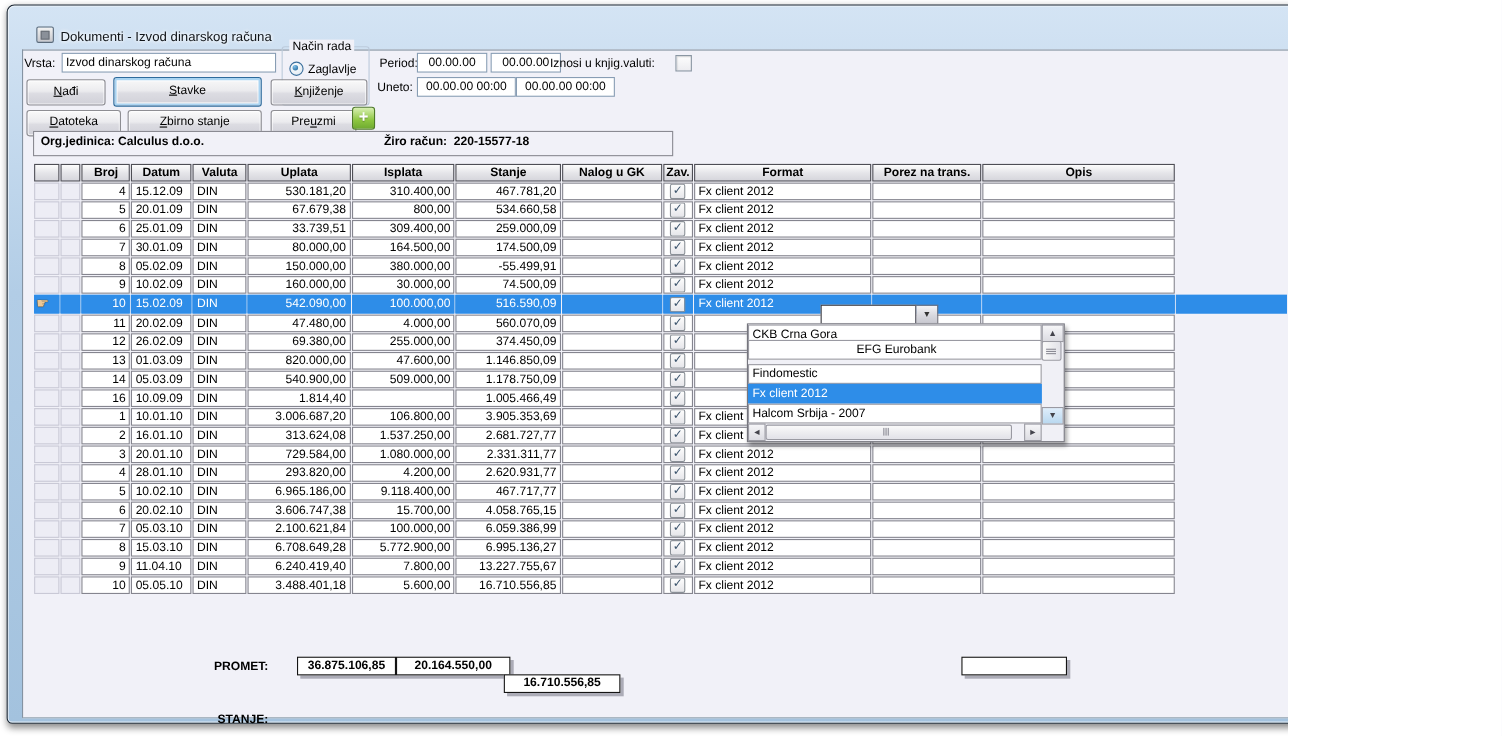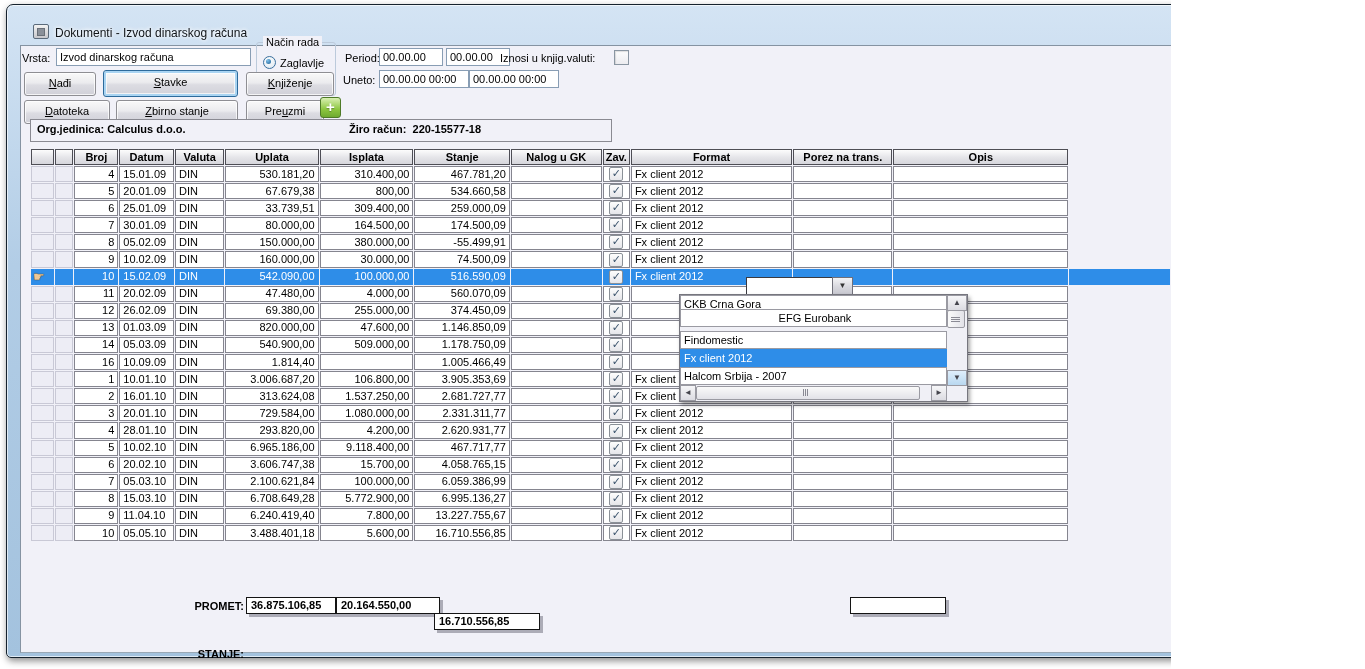--- a/index.html
+++ b/index.html
@@ -23,21 +23,21 @@
     background:linear-gradient(#f8c690,#e9913f 40%,#d15f1e 55%,#b5491b);}
   .glyph-min{position:absolute;left:10px;bottom:4px;width:11px;height:3px;background:#2e3a46;}
   .glyph-restore{position:absolute;left:11px;top:5px;width:8px;height:6px;border:2px solid #2e3a46;background:transparent;}
   .glyph-close{position:absolute;left:0;top:1px;width:100%;text-align:center;font-size:11px;font-weight:bold;color:#241209;text-shadow:0 1px 0 rgba(255,255,255,.45);}
   .client{position:absolute;left:13px;top:40px;width:1324px;height:606px;background:#f1f1f8;
     border:1px solid #8593a2;border-bottom-color:#9aa8b5;}
   
   .lbl{position:absolute;white-space:nowrap;}
   .inp{position:absolute;background:#fff;border:1px solid #889db4;padding:0 3px;
     font-size:11px;line-height:16px;height:16px;white-space:nowrap;overflow:hidden;}
-  .inp.center{text-align:left;}
+  .inp.center{text-align:center;}
   .groupbox{position:absolute;left:256px;top:42px;width:78px;height:52px;border:1px solid #bccadb;border-radius:3px;background:transparent;}
   .groupbox .legend{position:absolute;left:6px;top:-7px;background:#f1f1f8;padding:0 3px;}
   .radio-row{position:absolute;left:6px;display:flex;align-items:center;gap:4px;}
   .radio{width:11px;height:11px;border-radius:50%;border:1px solid #7d8f9f;background:radial-gradient(circle at 40% 35%,#ffffff,#dbe6ef);position:relative;}
   .radio.on{border-color:#3a6f9d;}
   .radio.on:after{content:"";position:absolute;left:2px;top:2px;width:5px;height:5px;border-radius:50%;
     background:radial-gradient(circle at 35% 30%,#7fc0ea,#1c5f93);}
   .chkbox{position:absolute;width:13px;height:13px;border:1px solid #8a96a2;background:linear-gradient(#fdfdfd,#ececf0);box-shadow:inset 1px 1px 1px rgba(0,0,0,.12);}
   .btn{position:absolute;height:22px;border:1px solid #8e8e93;border-radius:3px;
     background:linear-gradient(#f9f9f9,#ebebee 45%,#dcdce2 55%,#d0d0d8);
@@ -81,21 +81,21 @@
     background:linear-gradient(90deg,#fafafa,#e2e2e8);}
   .sb-thumb.h{background:linear-gradient(#fafafa,#e2e2e8);}
   .grip-v{position:absolute;left:4px;width:9px;height:1px;background:#8a8a94;box-shadow:0 2px 0 #8a8a94,0 4px 0 #8a8a94;}
   .grip-h{position:absolute;top:4px;width:1px;height:7px;background:#8a8a94;box-shadow:2px 0 0 #8a8a94,4px 0 0 #8a8a94;}
   .arrow{font-size:8px;line-height:14px;}
   
   .vscroll{position:absolute;left:1317px;top:148px;width:16px;height:492px;background:#f3f3f9;border-left:1px solid #d8d8e0;}
   
   .flabel{position:absolute;width:74px;text-align:right;font-weight:bold;}
   .fbox{position:absolute;background:#fff;border:1px solid #141414;box-shadow:3px 3px 0 rgba(115,115,130,.55);
-    font-weight:bold;text-align:left;height:13px;line-height:13px;padding:1px 4px;}
+    font-weight:bold;text-align:center;height:13px;line-height:13px;padding:1px 4px;margin-left:24px;}
 </style>
 </head>
 <body>
 
 <div class="page">
 
   <div class="window">
     <div class="titlebar">
       <span class="app-icon"></span>
       <span class="title-text">Dokumenti - Izvod dinarskog računa</span>
@@ -188,21 +188,21 @@
             <th>Porez na trans.</th>
             <th>Opis</th>
             <th class="hfill"></th>
           </tr>
         </thead>
         <tbody>
           <tr>
             <td class="gut "></td>
             <td class="gut "></td>
             <td class="ta-r">4</td>
-            <td class="">15.01.09</td>
+            <td class="">15.12.09</td>
             <td class="">DIN</td>
             <td class="ta-r">530.181,20</td>
             <td class="ta-r">310.400,00</td>
             <td class="ta-r">467.781,20</td>
             <td class=""></td>
             <td class="ta-c"><span class="chk">✓</span></td>
             <td class="">Fx client 2012</td>
             <td class=""></td>
             <td class=""></td>
             <td class="fill "></td>

